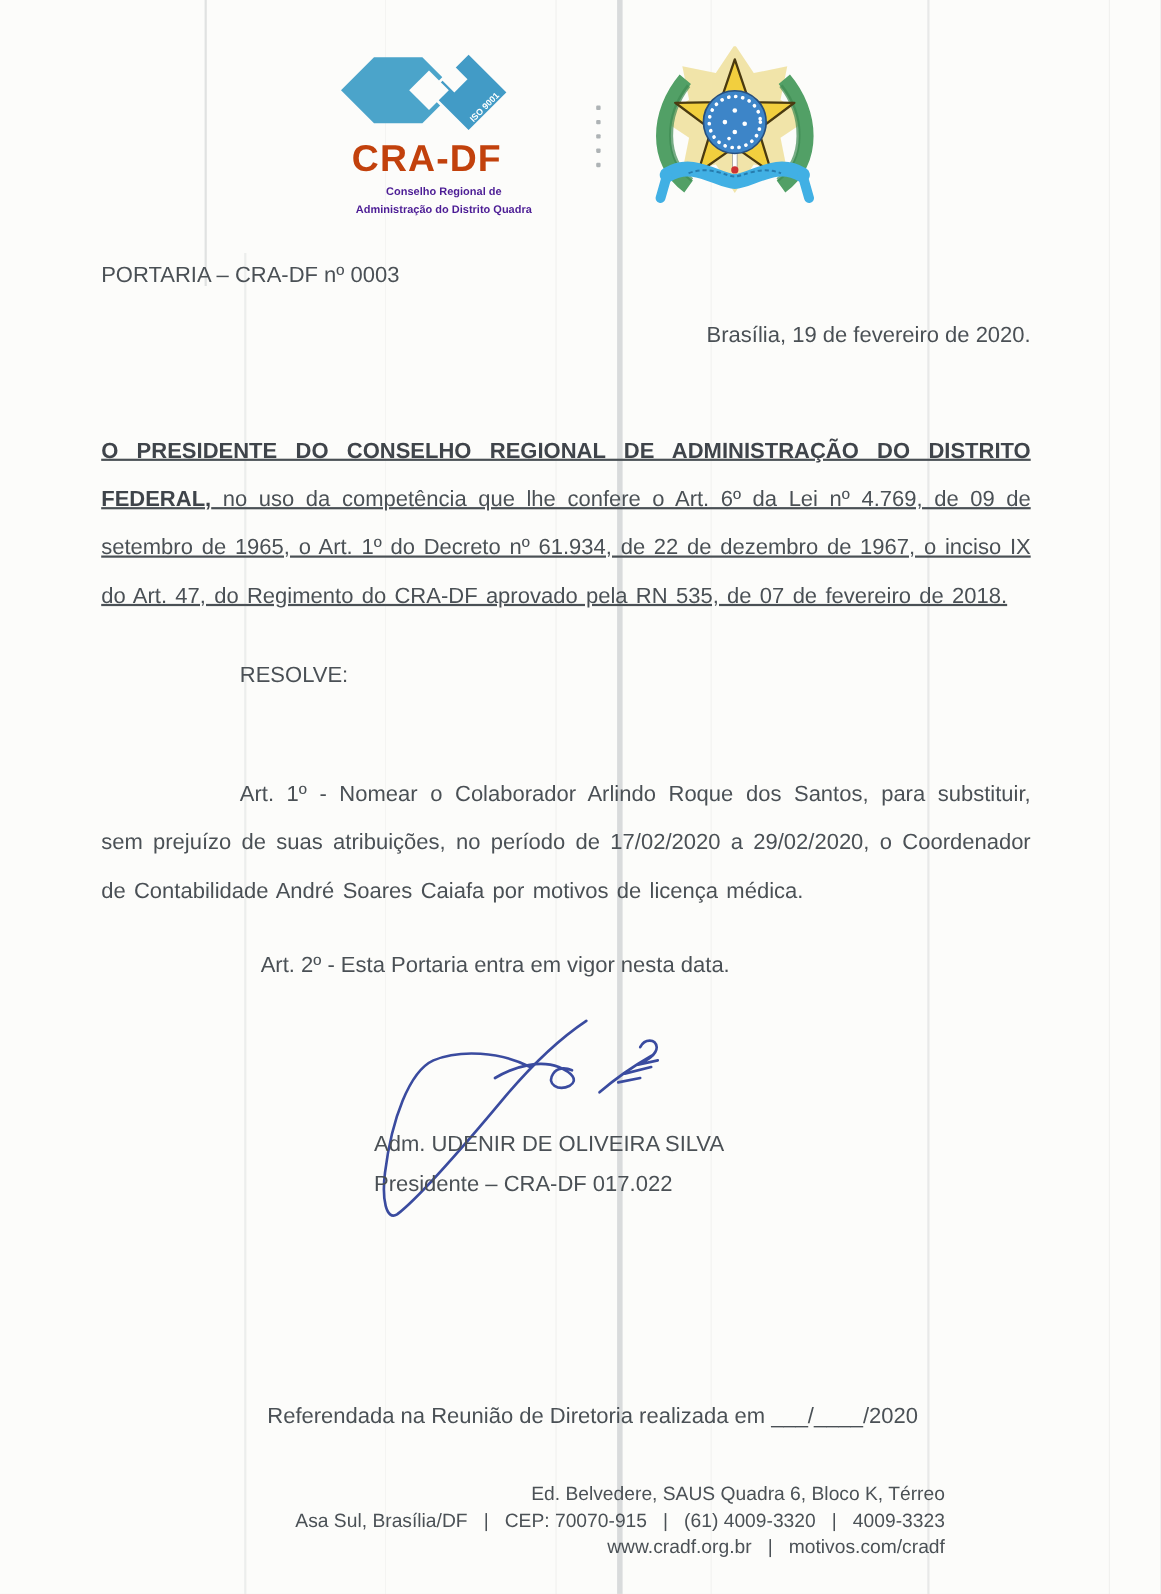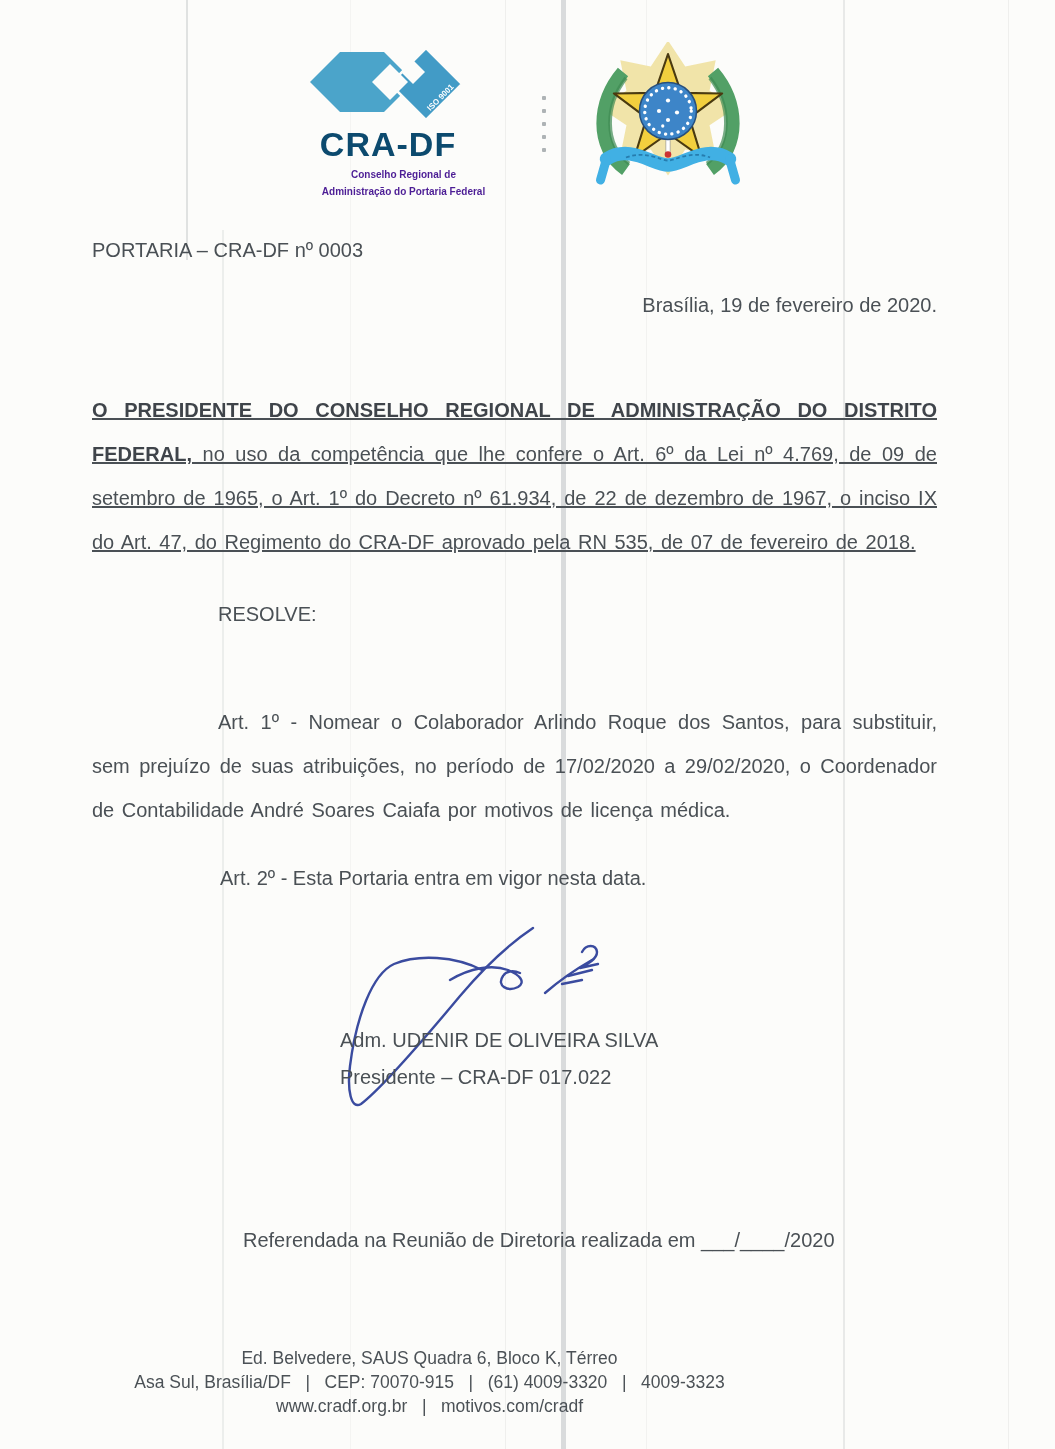--- a/index.html
+++ b/index.html
@@ -10,24 +10,24 @@
     background:#fcfcfa;
     overflow:hidden;
     font-family:"Liberation Sans", sans-serif;
     color:#4a5055;
   }
   .scan-line{position:absolute;top:0;pointer-events:none;}
   .txt{position:absolute;font-size:20px;line-height:44px;text-align:right;}
   .para{width:845px;left:92px;text-align:justify;word-spacing:2px;}
   .lead-caps{font-weight:bold;color:#3f444a;}
   .logo-wrap{position:absolute;left:283px;top:44px;width:210px;text-align:center;}
-  .logo-acronym{font-size:34px;font-weight:bold;color:#0c4a6e;letter-spacing:1px;line-height:36px;margin-top:2px;}
+  .logo-acronym{font-size:34px;font-weight:bold;color:#c2410c;letter-spacing:1px;line-height:36px;margin-top:2px;}
   .logo-subtitle{font-size:10px;font-weight:bold;color:#4c1d95;line-height:17px;margin-top:4px;margin-left:31px;}
   .sig-block{position:absolute;left:340px;top:1022px;width:350px;font-size:20px;line-height:37px;}
-  .footer{position:absolute;left:0;top:1346px;width:859px;text-align:center;font-size:17.5px;line-height:24px;color:#4b5156;}
+  .footer{position:absolute;left:0;top:1346px;width:859px;text-align:right;font-size:17.5px;line-height:24px;color:#4b5156;}
   .pre{white-space:pre-wrap;}
   .dotcol{position:absolute;left:541px;top:96px;width:6px;}
   .dotcol span{display:block;width:4px;height:4px;border-radius:1px;background:#9aa0a4;margin:0 auto 9px auto;opacity:.8;}
 </style>
 </head>
 <body>
 
 <div class="page">
 
   <div class="scan-line" style="left:561px;width:5px;height:1449px;background:#cdd0d1;opacity:.75;"></div>
@@ -43,21 +43,21 @@
     <svg width="160" height="80" viewBox="0 0 160 80" style="display:block;margin:0 auto;">
       <polygon points="2,38 32,8 76,8 106,38 76,68 32,68" fill="#4BA4CA"></polygon>
       <polygon points="118,4 154,40 118,76 82,40" fill="#429BC6" stroke="#fcfcfa" stroke-width="2.5"></polygon>
       <polygon points="64,38 82,20 100,38 82,56" fill="#fcfcfa"></polygon>
       <polygon points="93,28 105,16 117,28 105,40" fill="#fcfcfa"></polygon>
       <text x="116" y="60" transform="rotate(-45 128 56)" font-size="8" font-weight="bold" fill="#ffffff" font-family="Liberation Sans, sans-serif">ISO 9001</text>
     </svg>
     <div class="logo-acronym">CRA-DF</div>
     <div class="logo-subtitle">
       <div>Conselho Regional de</div>
-      <div>Administração do Portaria Federal</div>
+      <div>Administração do Distrito Quadra</div>
     </div>
   </div>
 
   <div class="dotcol">
     <span></span>
       <span></span>
       <span></span>
       <span></span>
       <span></span>
   </div>
@@ -88,39 +88,39 @@
   <div class="txt" style="right:118px;top:283px;">Brasília, 19 de fevereiro de 2020.</div>
 
   <div class="txt para" style="top:388px;text-decoration:underline;">
     <span class="lead-caps">O PRESIDENTE DO CONSELHO REGIONAL DE ADMINISTRAÇÃO DO DISTRITO FEDERAL,</span><span> no uso da competência que lhe confere o Art. 6º da Lei nº 4.769, de 09 de setembro de 1965, o Art. 1º do Decreto nº 61.934, de 22 de dezembro de 1967, o inciso IX do Art. 47, do Regimento do CRA-DF aprovado pela RN 535, de 07 de fevereiro de 2018.</span>
   </div>
 
   <div class="txt" style="left:218px;top:592px;">RESOLVE:</div>
 
   <div class="txt para" style="top:700px;text-indent:126px;">Art. 1º - Nomear o Colaborador Arlindo Roque dos Santos, para substituir, sem prejuízo de suas atribuições, no período de 17/02/2020 a 29/02/2020, o Coordenador de Contabilidade André Soares Caiafa por motivos de licença médica.</div>
 
-  <div class="txt" style="left:220px;top:856px;">Art. 2º - Esta Portaria entra em vigor nesta data.</div>
+  <div class="txt" style="left:237px;top:856px;">Art. 2º - Esta Portaria entra em vigor nesta data.</div>
 
   <svg width="310" height="205" viewBox="0 0 310 205" style="position:absolute;left:330px;top:918px;">
     <g stroke="#3A4B9F" stroke-width="2.4" fill="none" stroke-linecap="round" stroke-linejoin="round">
       <path d="M 152,52 C 125,38 88,36 64,46 C 42,56 26,100 20,148 C 17,172 21,192 31,186 C 52,170 95,120 130,78 C 158,45 185,22 203,10"></path>
       <path d="M 120,62 C 140,50 162,46 178,52 C 190,57 196,64 188,69 C 178,74 166,68 173,58 C 176,53 183,52 190,55"></path>
       <path d="M 215,75 C 230,62 248,50 262,42"></path>
       <path d="M 252,34 C 256,26 266,26 267,34 C 267,41 258,46 250,50 L 268,46"></path>
       <path d="M 238,58 L 262,52"></path>
       <path d="M 232,66 L 252,62"></path>
     </g>
   </svg>
 
   <div class="sig-block">
     <div>Adm. UDENIR DE OLIVEIRA SILVA</div>
     <div>Presidente – CRA-DF 017.022</div>
   </div>
 
-  <div class="txt" style="left:243px;top:1218px;">Referendada na Reunião de Diretoria realizada em ___/____/2020</div>
+  <div class="txt" style="left:243px;top:1266px;">Referendada na Reunião de Diretoria realizada em ___/____/2020</div>
 
   <div class="footer">
     <div class="pre">Ed. Belvedere, SAUS Quadra 6, Bloco K, Térreo</div>
     <div class="pre">Asa Sul, Brasília/DF   |   CEP: 70070-915   |   (61) 4009-3320   |   4009-3323</div>
     <div class="pre">www.cradf.org.br   |   motivos.com/cradf</div>
   </div>
 
 </div>
 
 </body></html>

